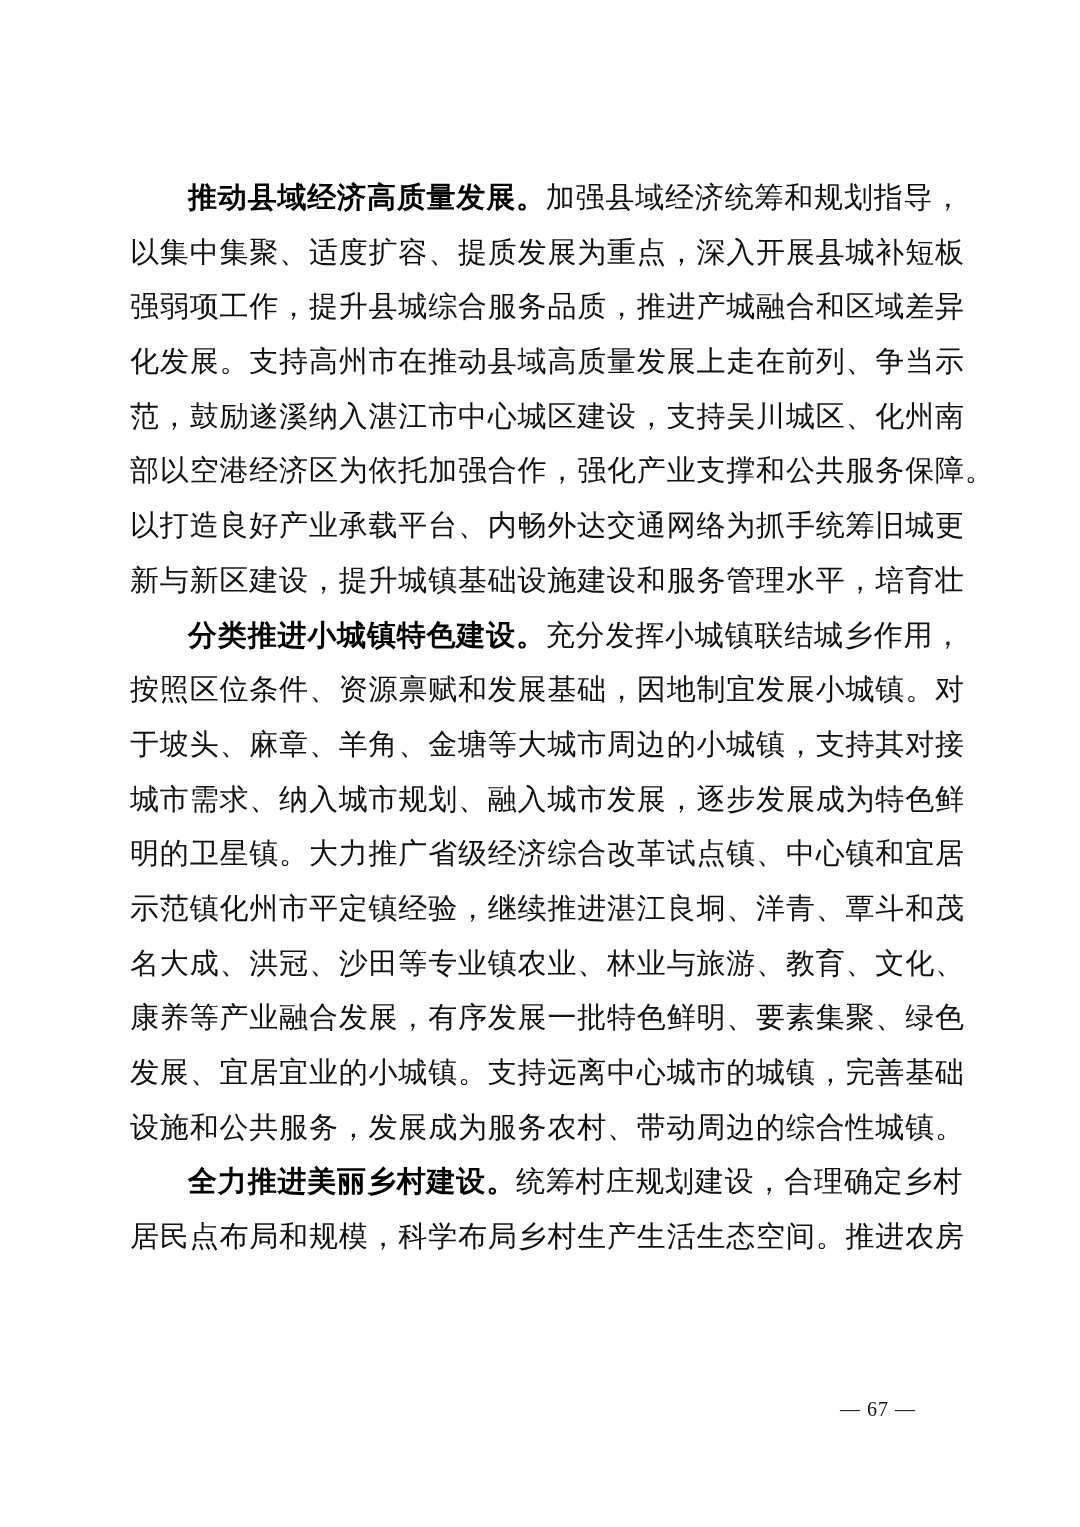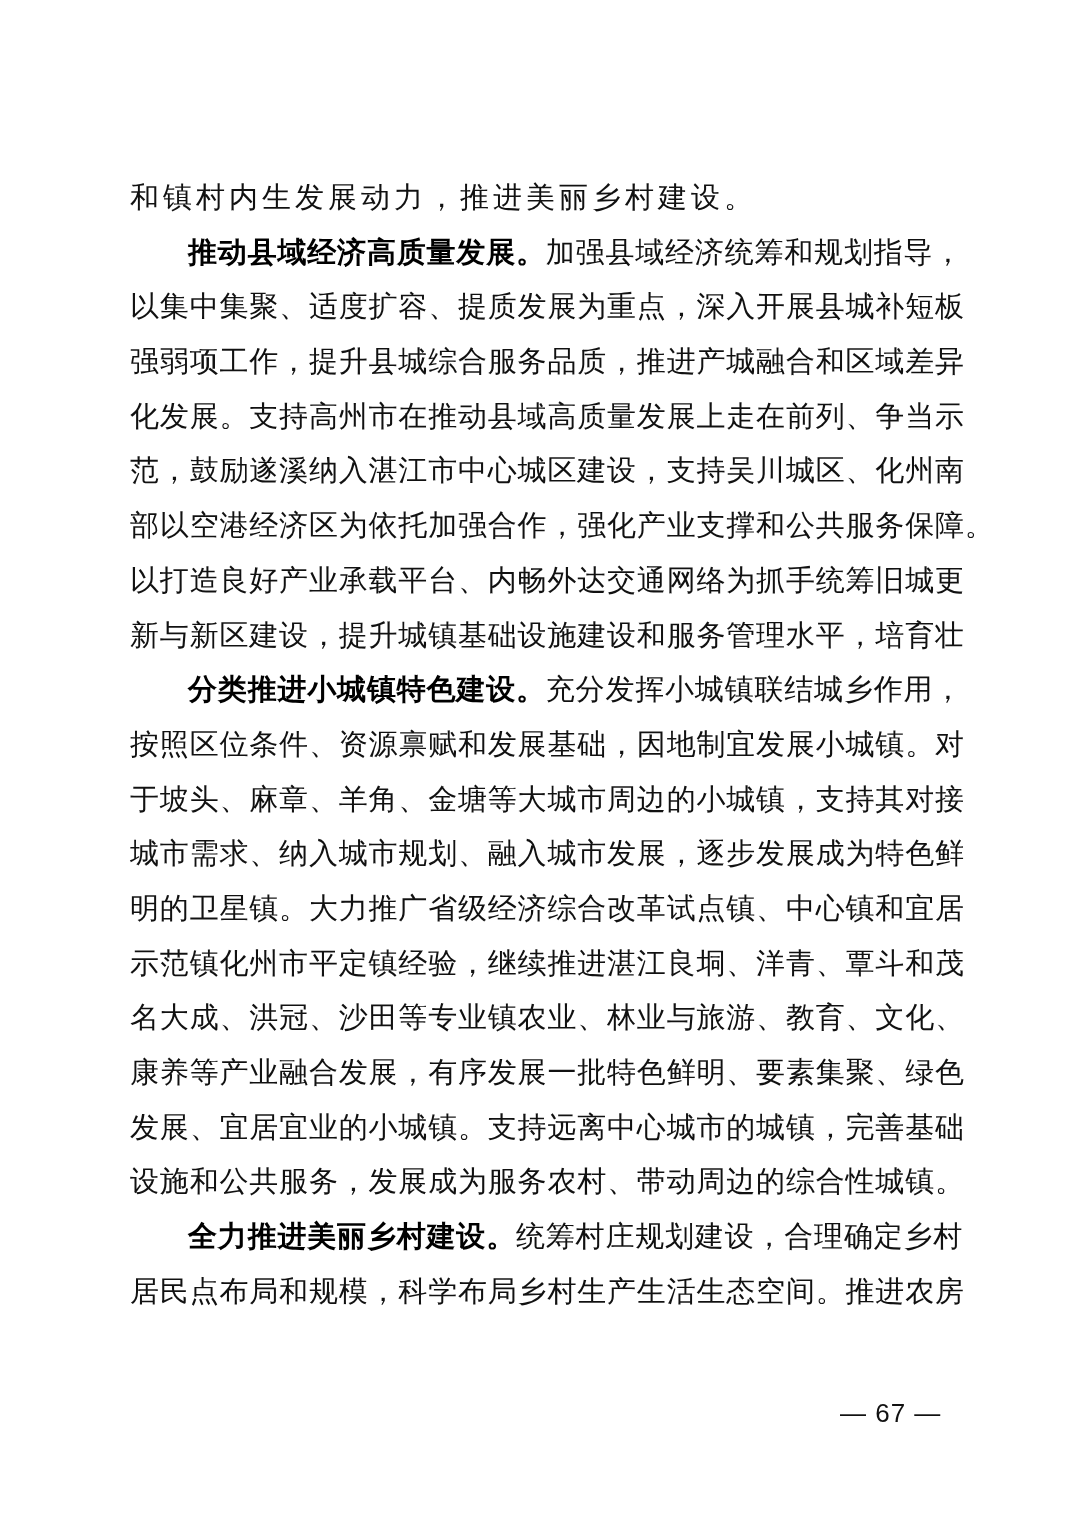--- a/index.html
+++ b/index.html
@@ -45,35 +45,32 @@
     }
     .bold {
       font-weight: bold;
       color: #000000;
     }
     .page-number {
       position: absolute;
       left: 840px;
       top: 1398px;
       width: 115px;
-      font-family: Liberation Sans, sans-serif;
-      font-size: 26px;
+      font-family: Liberation Serif, serif;
+      font-size: 20px;
       color: #111111;
       white-space: nowrap;
       letter-spacing: 1px;
     }
   </style>
 </head>
 <body>
 
 <div class="page">
   <div class="body-text" id="body-text">
-      <div class="line last">
-        <span style="letter-spacing: 4px;">和镇村内生发展动力，推进美丽乡村建设。</span>
-      </div>
       <div class="line indent">
         <span class="bold">推</span>
         <span class="bold">动</span>
         <span class="bold">县</span>
         <span class="bold">域</span>
         <span class="bold">经</span>
         <span class="bold">济</span>
         <span class="bold">高</span>
         <span class="bold">质</span>
         <span class="bold">量</span>

